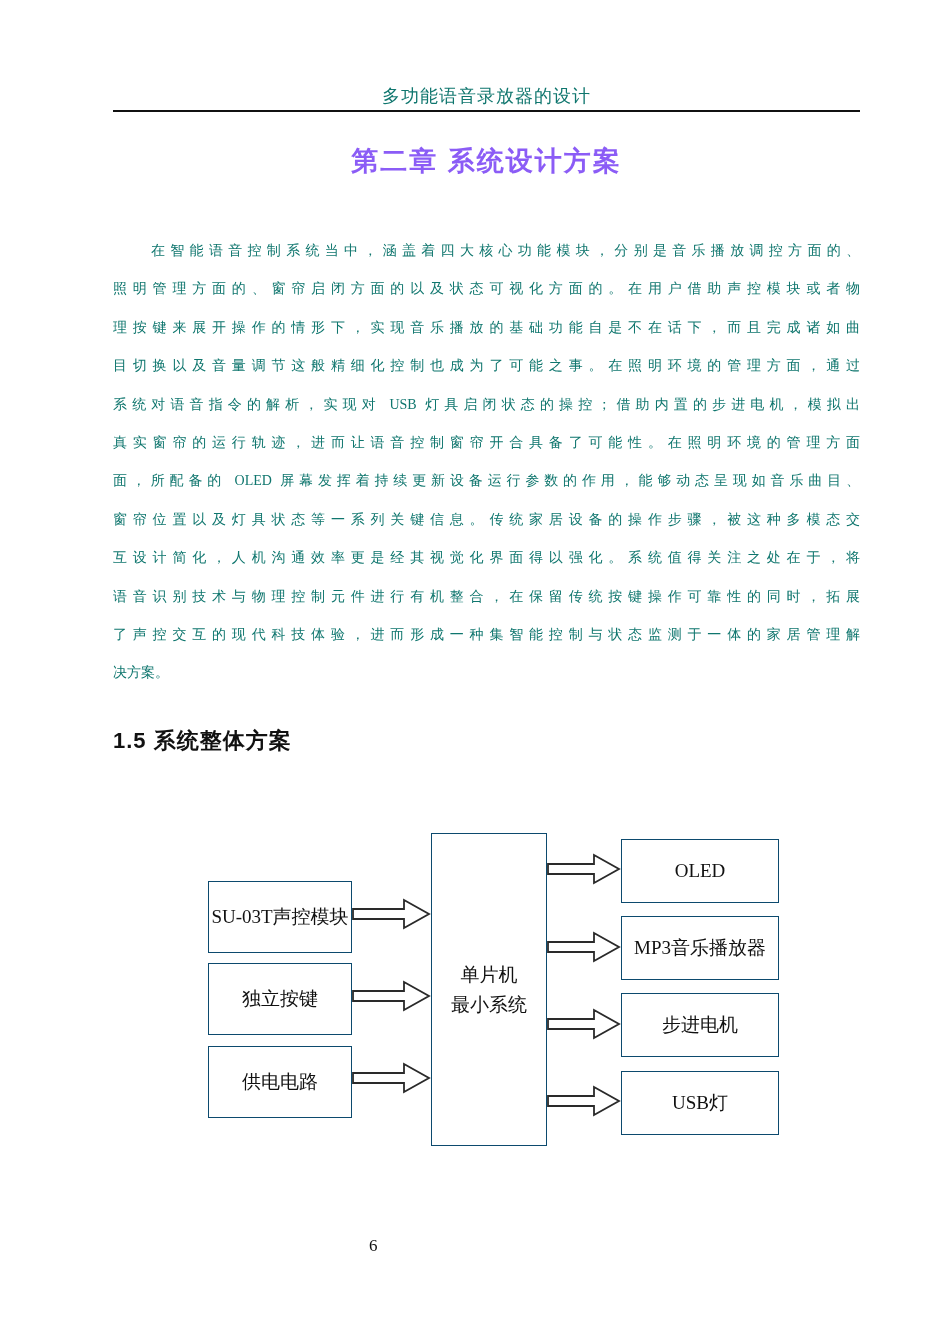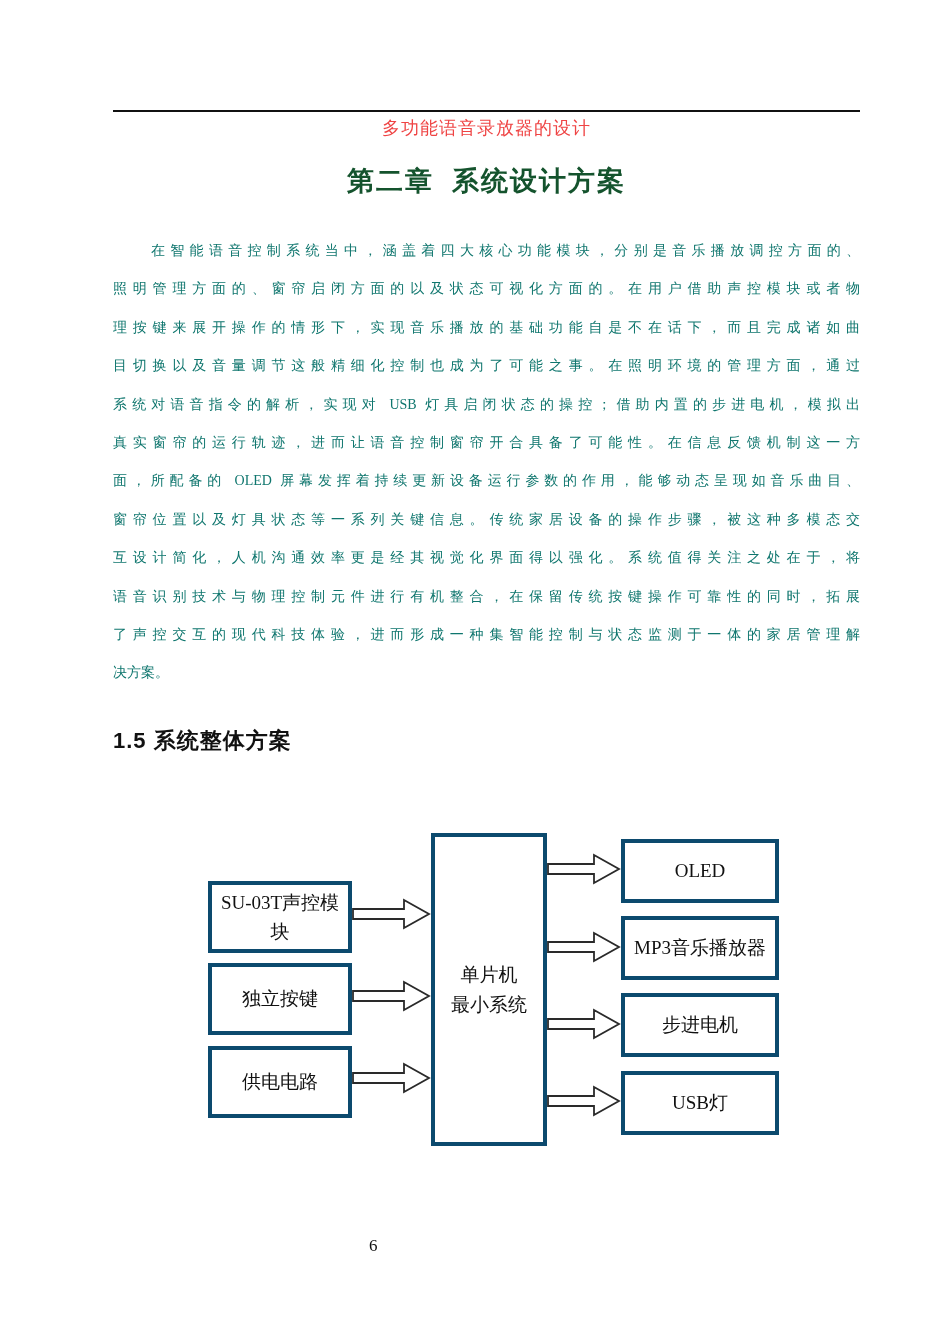--- a/index.html
+++ b/index.html
@@ -14,43 +14,41 @@
     overflow: hidden;
   }
   .running-header {
     position: absolute;
     left: 113px;
     top: 84px;
     width: 747px;
     text-align: center;
     font-size: 18px;
     letter-spacing: 1px;
-    color: #ef4444;
-    margin-top: 32px;
+    color: #0f766e;
   }
   .header-rule {
     position: absolute;
     left: 113px;
     top: 110px;
     width: 747px;
     height: 2px;
     background: #111111;
   }
   .chapter-title {
     position: absolute;
     left: 113px;
     top: 143px;
     width: 747px;
     text-align: center;
-    font-family: Liberation Mono, monospace;
+    font-family: Liberation Sans, sans-serif;
     font-weight: bold;
     font-size: 27px;
     letter-spacing: 2px;
-    color: #14532d;
-    margin-top: 20px;
+    color: #8b5cf6;
   }
   .body-text {
     position: absolute;
     left: 113px;
     top: 232px;
     width: 747px;
     font-size: 14px;
     color: #0f766e;
   }
   .body-text .line {
@@ -75,21 +73,21 @@
   .diagram {
     position: absolute;
     left: 0;
     top: 0;
     width: 950px;
     height: 1344px;
     pointer-events: none;
   }
   .dbox {
     position: absolute;
-    border: 4px solid #0c4a6e;
+    border: 1px solid #0c4a6e;
     background: #ffffff;
     display: flex;
     align-items: center;
     justify-content: center;
     text-align: center;
     font-size: 19px;
     color: #111111;
     line-height: 1.55;
   }
   .left-box  { left: 208px; width: 144px; height: 72px; }
@@ -129,21 +127,21 @@
   <div class="header-rule"></div>
 
   <div class="chapter-title">第二章 系统设计方案</div>
 
   <div class="body-text">
     <div class="line indent">在智能语音控制系统当中，涵盖着四大核心功能模块，分别是音乐播放调控方面的、</div>
     <div class="line">照明管理方面的、窗帘启闭方面的以及状态可视化方面的。在用户借助声控模块或者物</div>
     <div class="line">理按键来展开操作的情形下，实现音乐播放的基础功能自是不在话下，而且完成诸如曲</div>
     <div class="line">目切换以及音量调节这般精细化控制也成为了可能之事。在照明环境的管理方面，通过</div>
     <div class="line">系统对语音指令的解析，实现对 USB 灯具启闭状态的操控；借助内置的步进电机，模拟出</div>
-    <div class="line">真实窗帘的运行轨迹，进而让语音控制窗帘开合具备了可能性。在信息反馈机制这一方</div>
+    <div class="line">真实窗帘的运行轨迹，进而让语音控制窗帘开合具备了可能性。在照明环境的管理方面</div>
     <div class="line">面，所配备的 OLED 屏幕发挥着持续更新设备运行参数的作用，能够动态呈现如音乐曲目、</div>
     <div class="line">窗帘位置以及灯具状态等一系列关键信息。传统家居设备的操作步骤，被这种多模态交</div>
     <div class="line">互设计简化，人机沟通效率更是经其视觉化界面得以强化。系统值得关注之处在于，将</div>
     <div class="line">语音识别技术与物理控制元件进行有机整合，在保留传统按键操作可靠性的同时，拓展</div>
     <div class="line">了声控交互的现代科技体验，进而形成一种集智能控制与状态监测于一体的家居管理解</div>
     <div class="line last">决方案。</div>
   </div>
 
   <div class="section-heading">1.5 系统整体方案</div>
 

